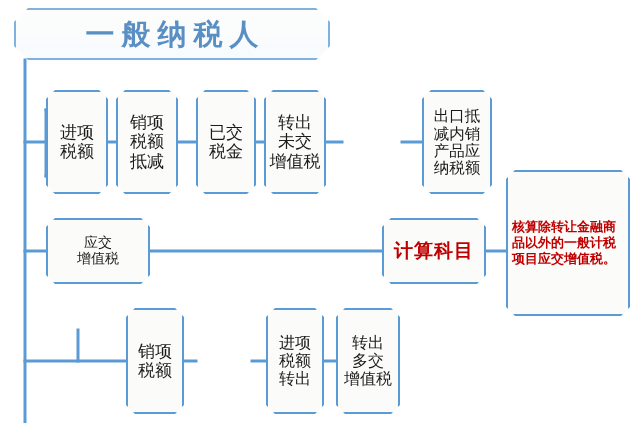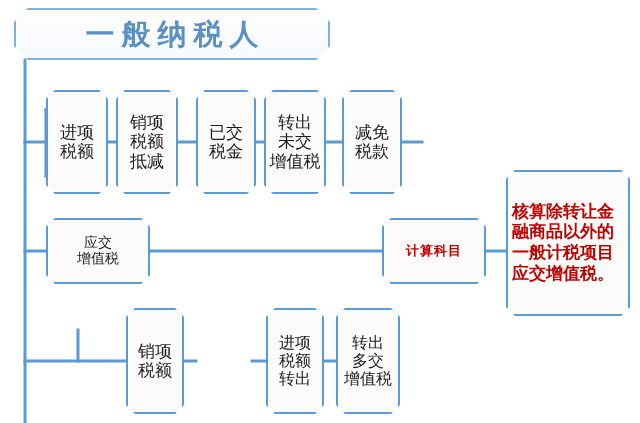--- a/index.html
+++ b/index.html
@@ -50,28 +50,28 @@
   #n-jinxiang{left:46px;width:62px;}
   #n-xiaoxiang{left:116px;width:62px;}
   #n-yijiao{left:196px;width:60px;text-align:right;}
   #n-zhuanchu{left:264px;width:62px;}
   #n-jianmian{left:342px;width:60px;}
   #n-chukou{left:422px;width:70px;font-size:15.5px;}
 
   
   #n-yingjiao{left:46px;top:218px;width:104px;height:66px;font-size:14px;}
   #n-jisuan{left:382px;top:218px;width:104px;height:66px;}
-  #n-jisuan .txt{color:#c00000;font-weight:700;font-size:13px;letter-spacing:1px;}
+  #n-jisuan .txt{color:#c00000;font-weight:700;font-size:19px;letter-spacing:1px;}
 
   
   #n-hesuan{
     left:506px;top:170px;width:124px;height:146px;
   }
   #n-hesuan .txt{
-    color:#c00000;font-weight:700;font-size:17px;line-height:1.22;
+    color:#c00000;font-weight:700;font-size:13px;line-height:1.22;
     text-align:left;padding:0 4px;
   }
 
   
   .bot-node{top:308px;height:106px;font-size:17px;}
   #n-b-xiaoxiang{left:126px;width:58px;}
   #n-b-chukou{left:196px;width:56px;}
   #n-b-jinxiang{left:266px;width:58px;font-size:16px;}
   #n-b-zhuanchu{left:336px;width:64px;font-size:16px;}
 </style>
@@ -127,23 +127,25 @@
   </div>
   <div class="node top-node" id="n-yijiao">
     <span class="txt" style="white-space: pre-line;">已交
 税金</span>
   </div>
   <div class="node top-node" id="n-zhuanchu">
     <span class="txt" style="white-space: pre-line;">转出
 未交
 增值税</span>
   </div>
-  <div class="node top-node" id="n-jianmian">
-    <span class="txt" style="white-space: pre-line;">减免
-税款</span>
+  <div class="node top-node" id="n-chukou">
+    <span class="txt" style="white-space: pre-line;">出口抵
+减内销
+产品应
+纳税额</span>
   </div>
 
   <div class="node" id="n-yingjiao">
     <span class="txt" style="white-space: pre-line;">应交
 增值税</span>
   </div>
   <div class="node" id="n-jisuan">
     <span class="txt">计算科目</span>
   </div>
   <div class="node" id="n-hesuan">

